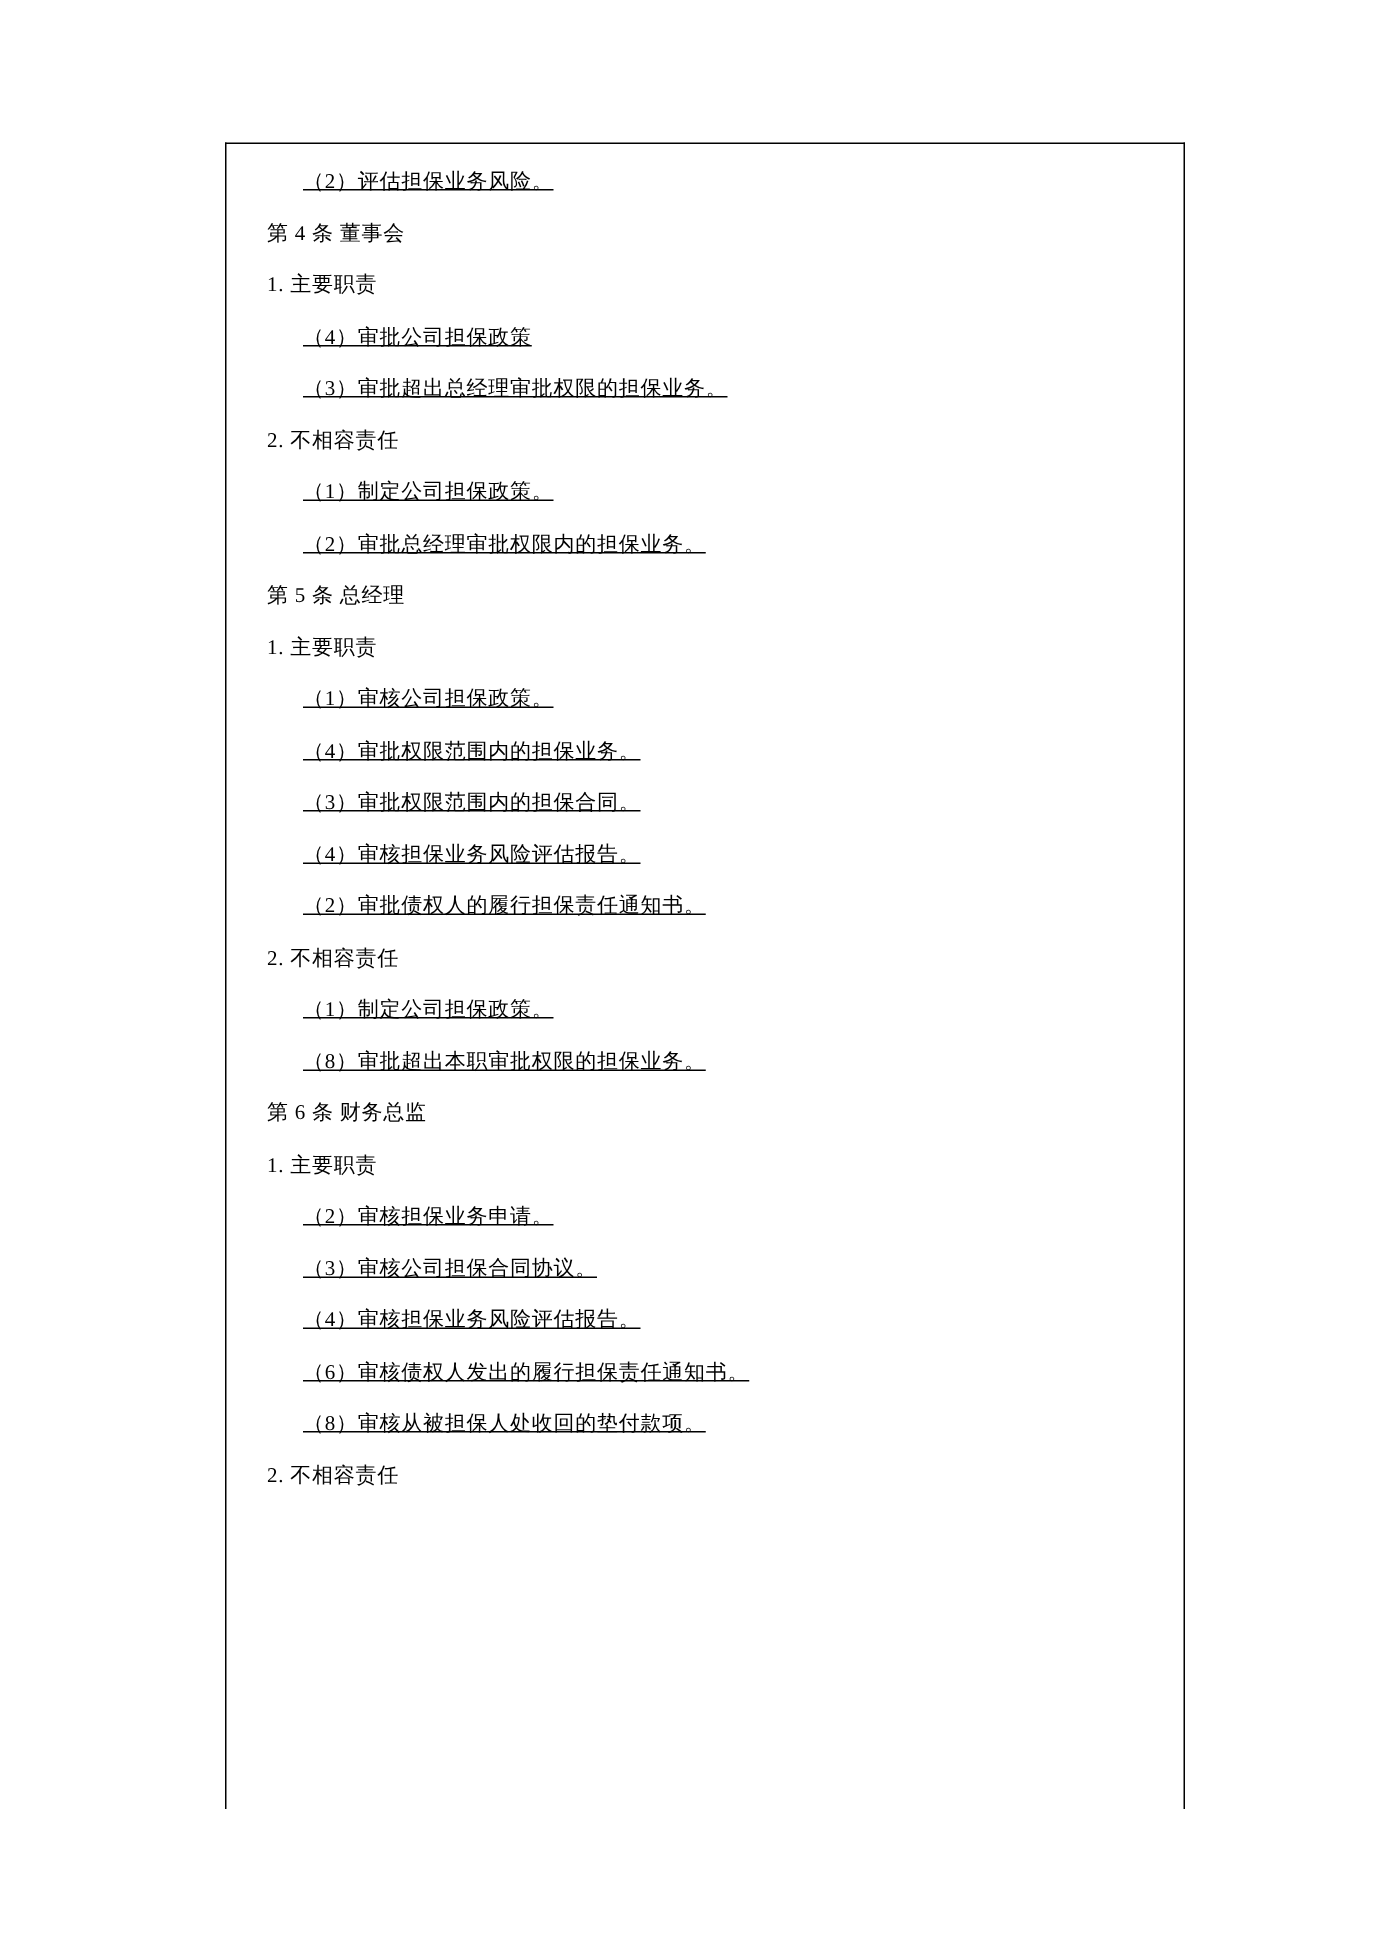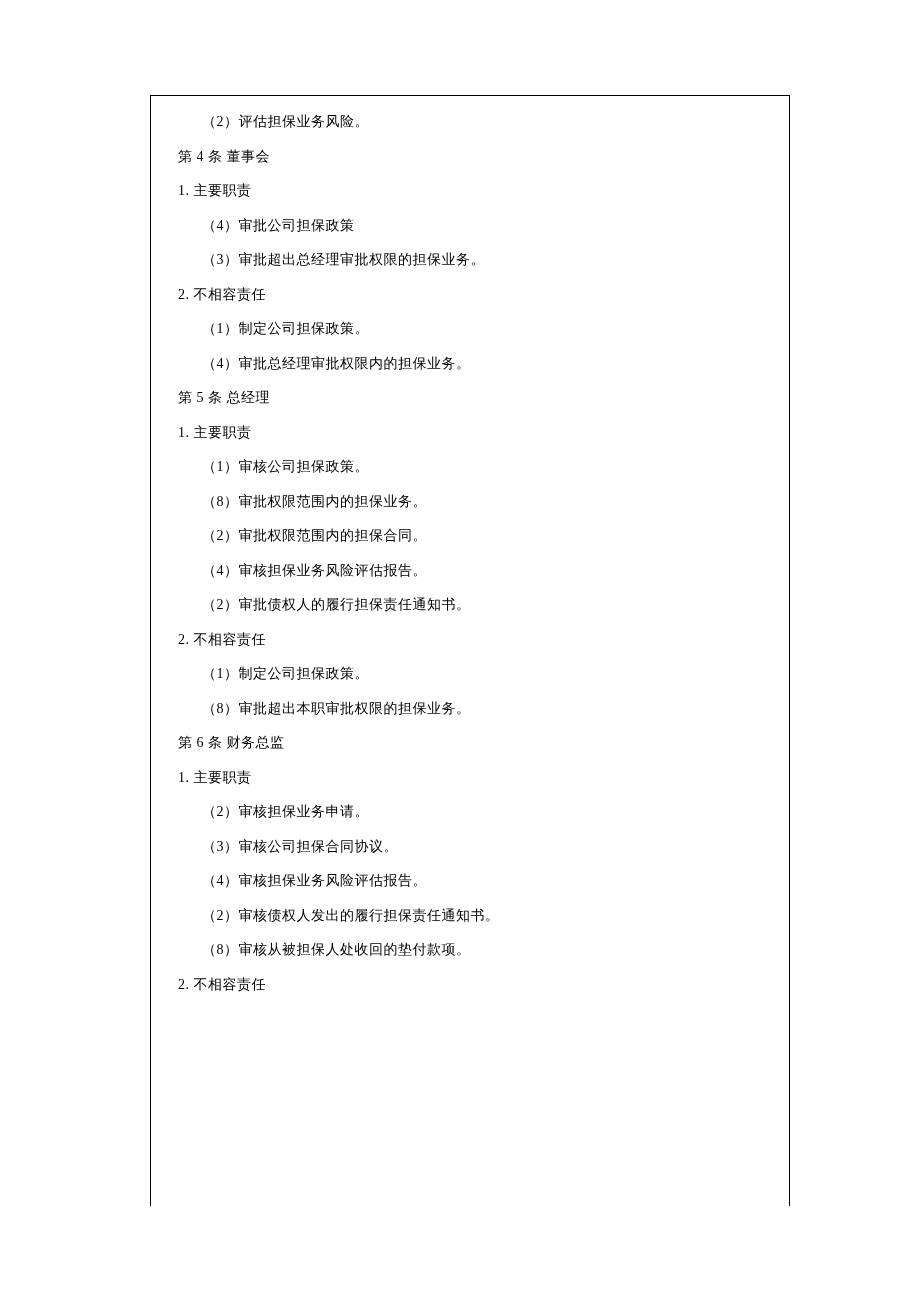--- a/index.html
+++ b/index.html
@@ -26,47 +26,47 @@
       padding: 20px 28px 20px 28px;
       font-size: 14px;
       color: #000;
       line-height: 1.0;
     }
     .line {
       margin-bottom: 20.5px;
       white-space: nowrap;
     }
     .indent-0 { padding-left: 0; letter-spacing: 0.5px; }
-    .indent-1 { padding-left: 24px; letter-spacing: 0.5px; }
+    .indent-1 { padding-left: 24px; letter-spacing: 0.5px; text-decoration: underline; }
   </style>
 </head>
 <body>
 
 <div class="frame"></div>
 
 <div class="content">
   <div class="line indent-1">（2）评估担保业务风险。</div>
   <div class="line indent-0">第 4 条 董事会</div>
   <div class="line indent-0">1. 主要职责</div>
   <div class="line indent-1">（4）审批公司担保政策</div>
   <div class="line indent-1">（3）审批超出总经理审批权限的担保业务。</div>
   <div class="line indent-0">2. 不相容责任</div>
   <div class="line indent-1">（1）制定公司担保政策。</div>
-  <div class="line indent-1">（4）审批总经理审批权限内的担保业务。</div>
+  <div class="line indent-1">（2）审批总经理审批权限内的担保业务。</div>
   <div class="line indent-0">第 5 条 总经理</div>
   <div class="line indent-0">1. 主要职责</div>
   <div class="line indent-1">（1）审核公司担保政策。</div>
-  <div class="line indent-1">（8）审批权限范围内的担保业务。</div>
-  <div class="line indent-1">（2）审批权限范围内的担保合同。</div>
+  <div class="line indent-1">（4）审批权限范围内的担保业务。</div>
+  <div class="line indent-1">（3）审批权限范围内的担保合同。</div>
   <div class="line indent-1">（4）审核担保业务风险评估报告。</div>
   <div class="line indent-1">（2）审批债权人的履行担保责任通知书。</div>
   <div class="line indent-0">2. 不相容责任</div>
   <div class="line indent-1">（1）制定公司担保政策。</div>
   <div class="line indent-1">（8）审批超出本职审批权限的担保业务。</div>
   <div class="line indent-0">第 6 条 财务总监</div>
   <div class="line indent-0">1. 主要职责</div>
   <div class="line indent-1">（2）审核担保业务申请。</div>
   <div class="line indent-1">（3）审核公司担保合同协议。</div>
   <div class="line indent-1">（4）审核担保业务风险评估报告。</div>
-  <div class="line indent-1">（2）审核债权人发出的履行担保责任通知书。</div>
+  <div class="line indent-1">（6）审核债权人发出的履行担保责任通知书。</div>
   <div class="line indent-1">（8）审核从被担保人处收回的垫付款项。</div>
   <div class="line indent-0">2. 不相容责任</div>
 </div>
 
 </body></html>

